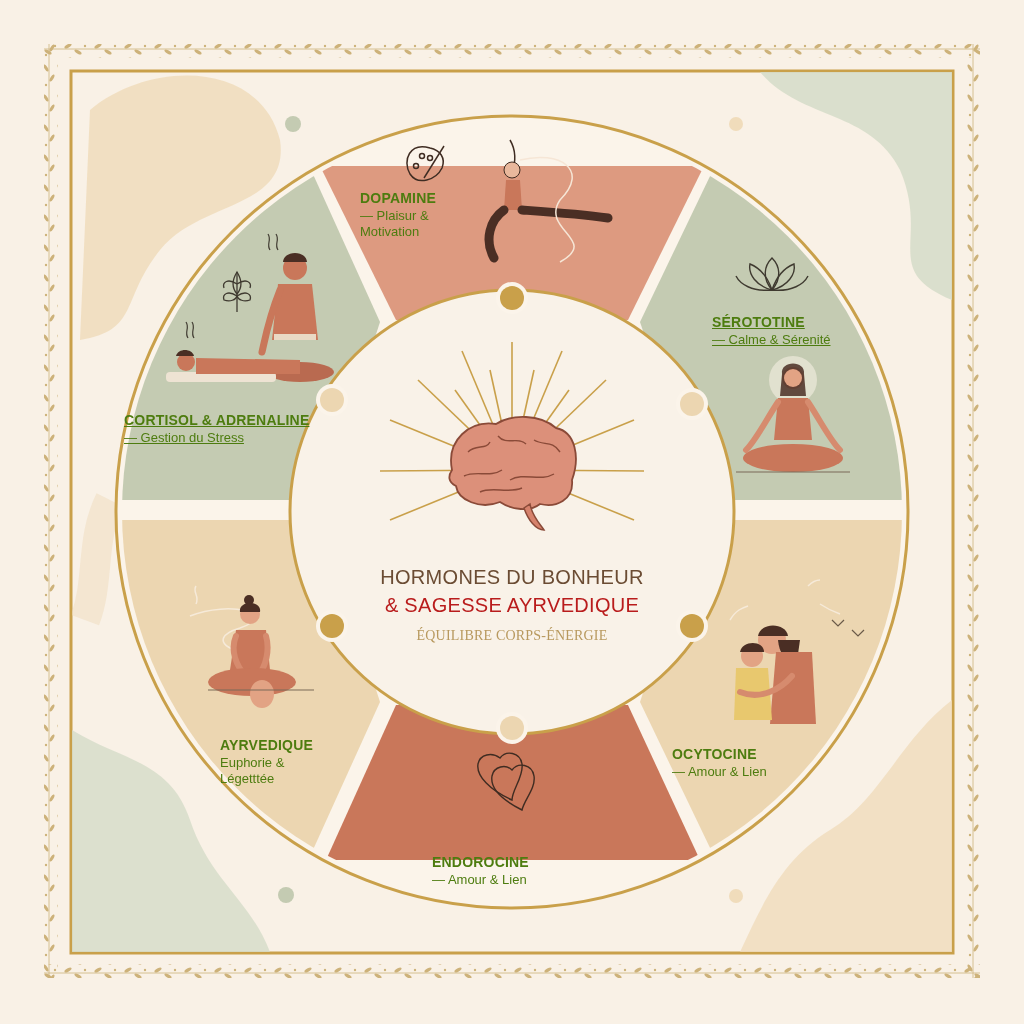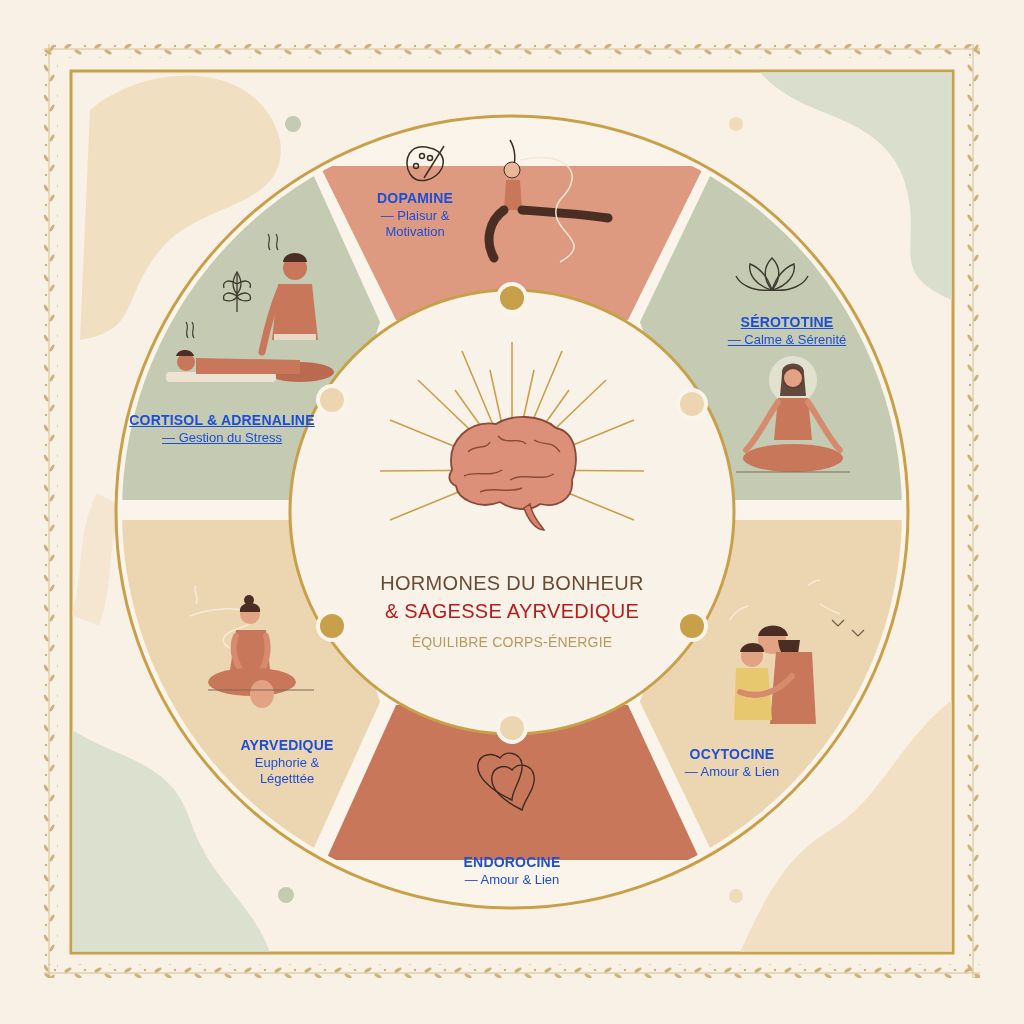--- a/index.html
+++ b/index.html
@@ -5,30 +5,29 @@
   html, body { margin: 0; padding: 0; }
   body {
     width: 1024px; height: 1024px; overflow: hidden;
     background: #f9f1e6;
     font-family: "Liberation Sans", sans-serif;
     position: relative;
   }
   #stage { position: absolute; left: 0; top: 0; width: 1024px; height: 1024px; }
   .label {
     position: absolute;
-    text-align: center;
-    color: #1d4ed8;
+    color: #4d7c0f;
     line-height: 1.25;
   }
   .label .title { font-weight: bold; font-size: 14px; display: block; letter-spacing: 0.2px; }
   .label .sub { font-size: 13px; display: block; }
-  .center-text { position: absolute; left: 312px; width: 400px; text-align: center; margin-top: 6px; }
+  .center-text { position: absolute; left: 312px; width: 400px; text-align: center; }
   .ct1 { top: 566px; font-size: 20px; color: #6b4c33; letter-spacing: 0.3px; }
   .ct2 { top: 594px; font-size: 20px; color: #b91c1c; letter-spacing: 0.3px; }
-  .ct3 { top: 628px; font-size: 14px; color: #b8995e; letter-spacing: 0.2px; }
+  .ct3 { top: 628px; font-size: 14px; color: #b8995e; letter-spacing: 0.2px; font-family: Liberation Serif, serif; }
 </style>
 </head>
 <body>
 
 <svg id="stage" width="1024" height="1024" viewBox="0 0 1024 1024">
   <defs>
     <clipPath id="frameClip">
         <rect x="72" y="72" width="880" height="880"></rect>
       </clipPath>
     <clipPath id="ringClip">

